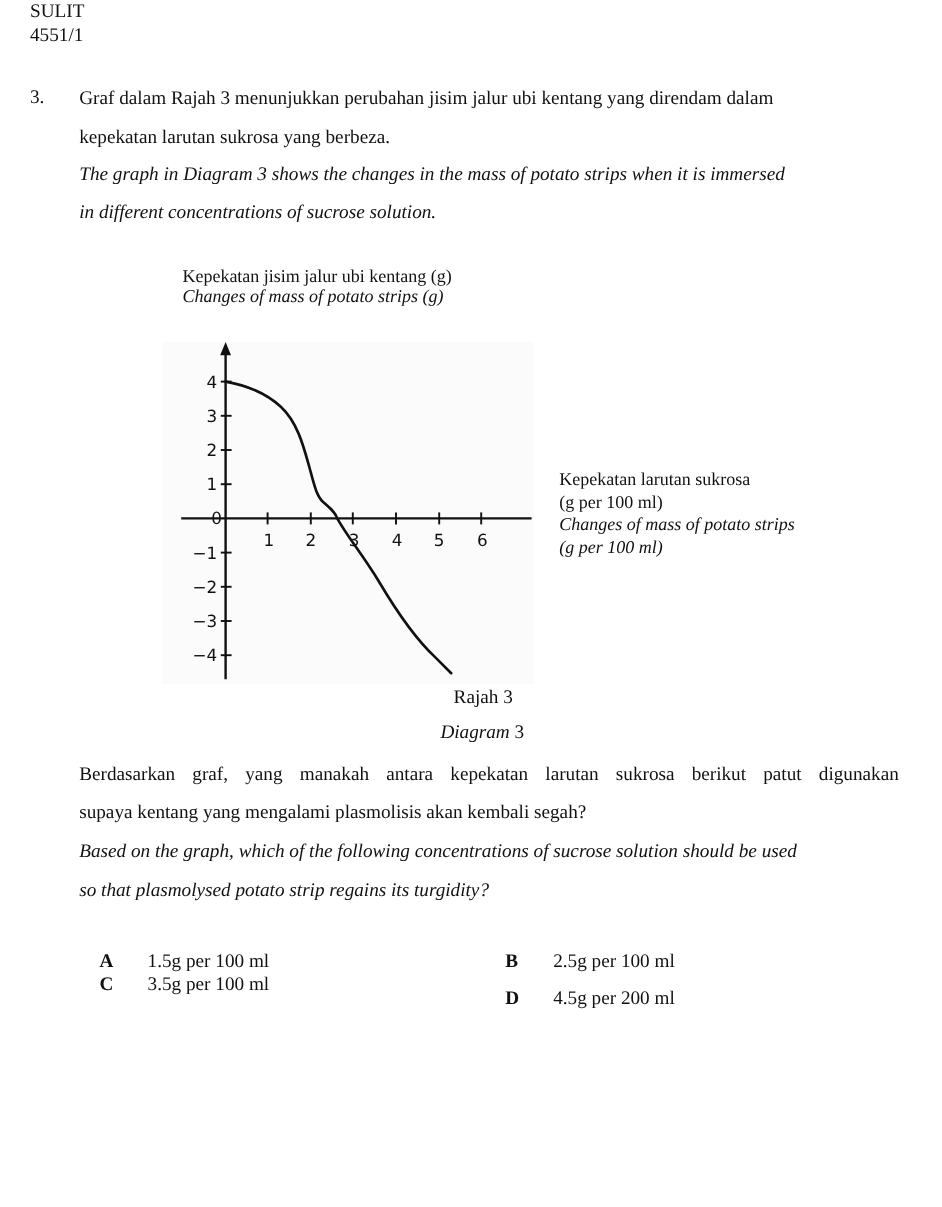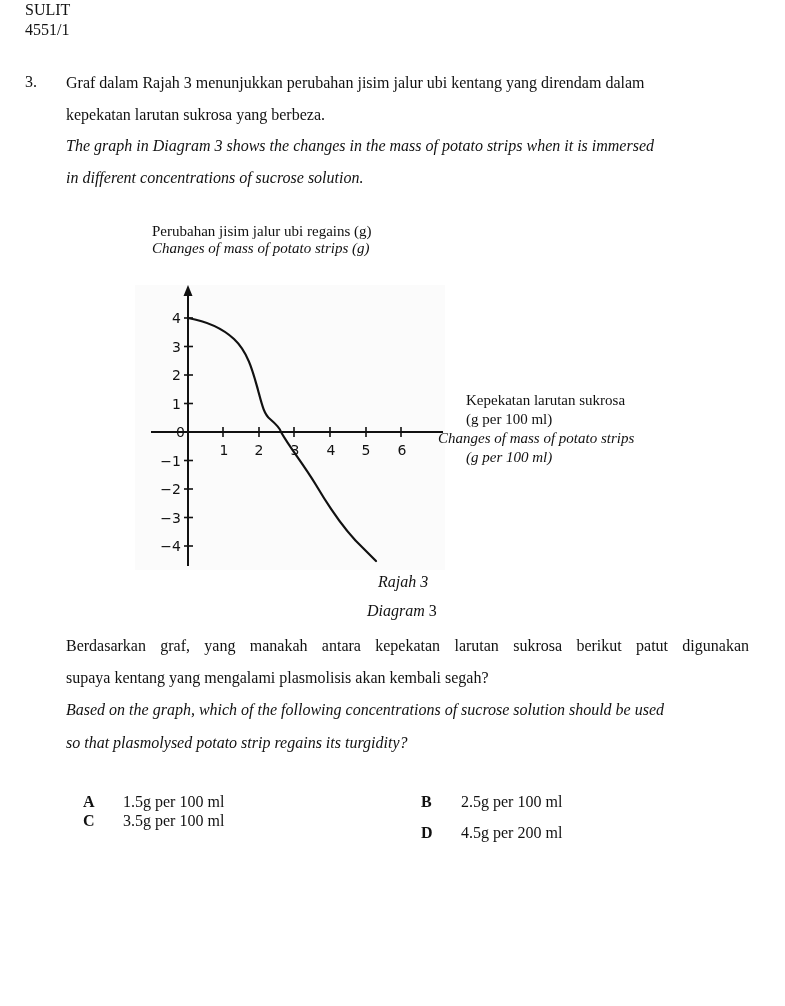--- a/index.html
+++ b/index.html
@@ -23,21 +23,21 @@
 
 <div class="abs hdr" style="top:0px;">SULIT</div>
 <div class="abs hdr" style="top:20px;">4551/1</div>
 
 <div class="abs qnum">3.</div>
 <div class="abs para" style="top:73px;">Graf dalam Rajah 3 menunjukkan perubahan jisim jalur ubi kentang yang direndam dalam</div>
 <div class="abs para" style="top:105px;">kepekatan larutan sukrosa yang berbeza.</div>
 <div class="abs para it" style="top:136px;">The graph in Diagram 3 shows the changes in the mass of potato strips when it is immersed</div>
 <div class="abs para it" style="top:168px;">in different concentrations of sucrose solution.</div>
 
-<div class="abs cap" style="left:152px; top:222px;">Perubahan jisim jalur ubi regains (g)</div>
+<div class="abs cap" style="left:152px; top:222px;">Kepekatan jisim jalur ubi kentang (g)</div>
 <div class="abs cap it" style="left:152px; top:239px;">Changes of mass of potato strips (g)</div>
 
 <svg class="abs" style="left:0; top:0;" width="785" height="1006" viewBox="0 0 785 1006">
 
   <rect x="135" y="285" width="310" height="285" fill="#fbfbfb"></rect>
 
   <line x1="188" y1="293" x2="188" y2="566" stroke="#111" stroke-width="2"></line>
   <polygon points="188,285 183.5,296 192.5,296" fill="#111"></polygon>
 
   <line x1="151" y1="432" x2="443" y2="432" stroke="#111" stroke-width="1.8"></line>
@@ -86,24 +86,24 @@
            C248,352 253,372 258,390
            C262,405 264,414 270,419
            C277,425 280,428 281,432
            C290,448 302,462 316,485
            C332,512 350,536 363,548
            C368,553 372,557 376,561" fill="none" stroke="#111" stroke-width="2.2" stroke-linecap="round"></path>
 </svg>
 
 <div class="abs cap" style="left:466px; top:391px;">Kepekatan larutan sukrosa</div>
 <div class="abs cap" style="left:466px; top:410px;">(g per 100 ml)</div>
-<div class="abs cap it" style="left:438px; top:429px;">Changes of mass of potato strips</div>
+<div class="abs cap it" style="left:466px; top:429px;">Changes of mass of potato strips</div>
 <div class="abs cap it" style="left:466px; top:448px;">(g per 100 ml)</div>
 
-<div class="abs" style="left:378px; top:573px; font-size:16px;font-style:italic;">Rajah 3</div>
+<div class="abs" style="left:378px; top:573px; font-size:16px;">Rajah 3</div>
 <div class="abs" style="left:367px; top:602px; font-size:16px;"><span class="it">Diagram</span><span> 3</span></div>
 
 <div class="abs para justify" style="top:636px;">Berdasarkan graf, yang manakah antara kepekatan larutan sukrosa berikut patut digunakan</div>
 <div class="abs para" style="top:668px;">supaya kentang yang mengalami plasmolisis akan kembali segah?</div>
 <div class="abs para it" style="top:700px;">Based on the graph, which of the following concentrations of sucrose solution should be used</div>
 <div class="abs para it" style="top:733px;">so that plasmolysed potato strip regains its turgidity?</div>
 
 <div class="abs" style="left:83px; top:793px;">
   <span class="opt-letter" style="display:inline-block; width:40px;">A</span><span class="opt-text">1.5g per 100 ml</span>
 </div>

